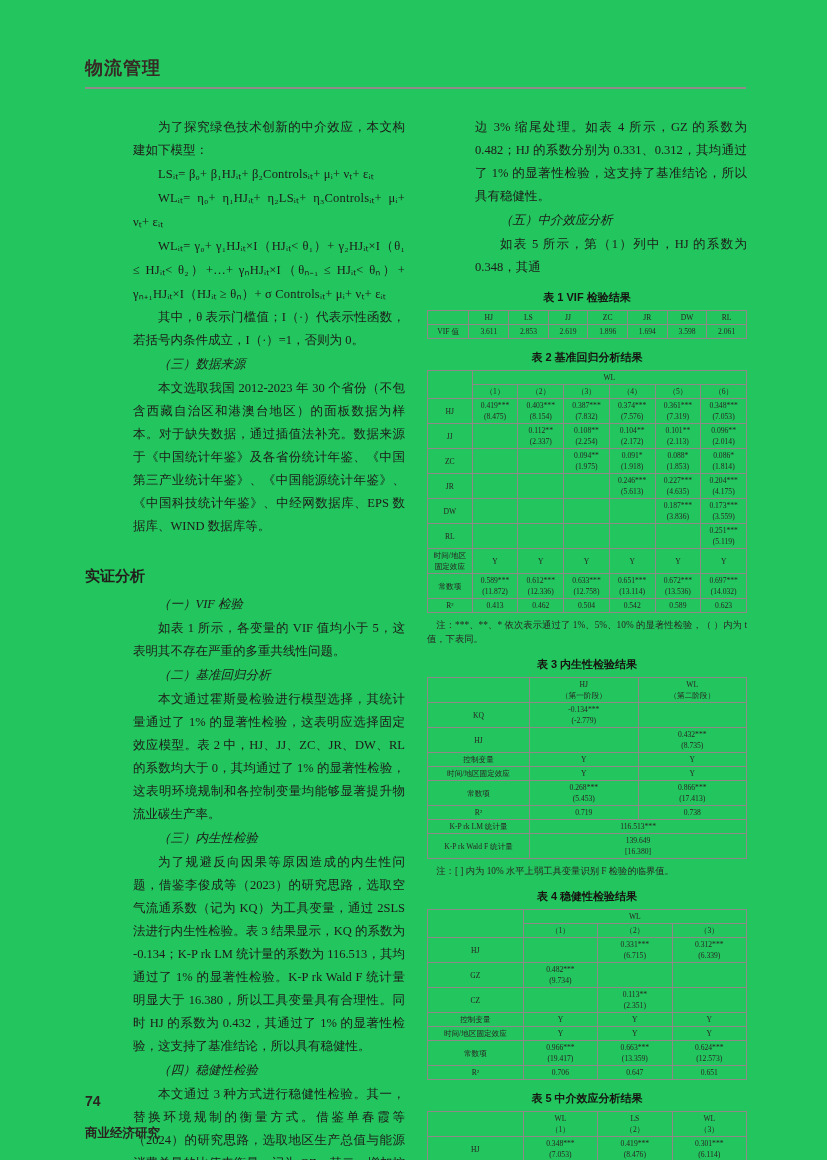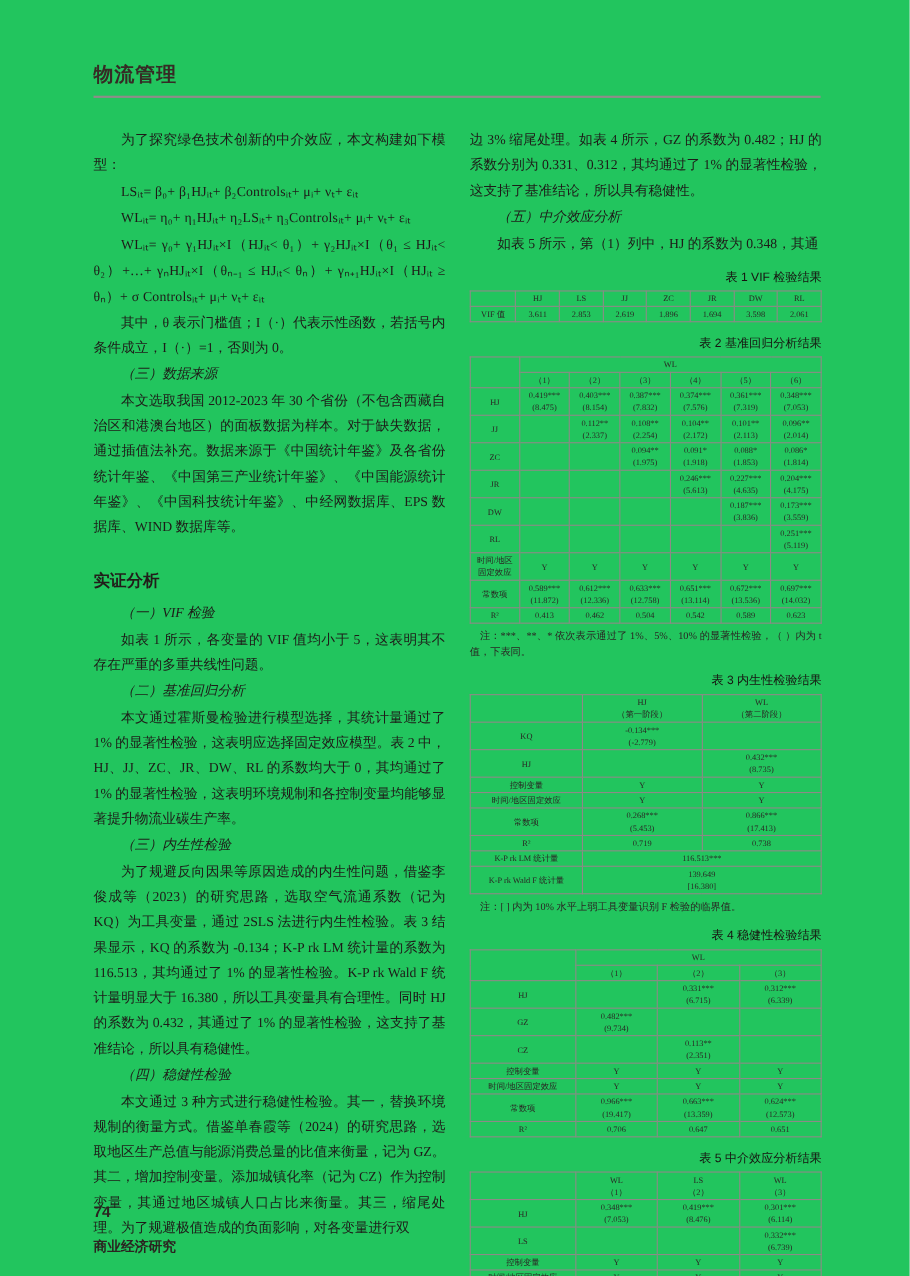--- a/index.html
+++ b/index.html
@@ -15,31 +15,31 @@
   }
   .page-header .htitle {
     font-family:"Liberation Sans", sans-serif; font-weight:bold;
     font-size:18px; color:#362b25; letter-spacing:1px;
   }
   .columns {
     position:absolute; left:85px; top:116px; width:662px;
     display:flex; gap:22px; align-items:flex-start;
   }
   .col { width:320px; }
-  .blk { font-size:12.5px; line-height:23px; text-align:justify; }
+  .blk { font-size:12.5px; line-height:23px; text-align:justify;margin-left:48px; }
   .blk.para { text-indent:2em; }
   .blk.para-noindent { text-indent:0; }
   .blk.formula { text-indent:2em; line-height:24px; letter-spacing:0.2px; }
   .blk.heading-italic { font-style:italic; text-indent:2em; line-height:25px; }
   .blk.heading-bold {
     font-family:"Liberation Sans", sans-serif; font-weight:bold; font-style:normal;
     font-size:15px; line-height:26px; margin:25px 0 3px; text-indent:0; color:#221d1a;
   }
   .tbl-caption {
-    text-align:right; font-family:"Liberation Sans", sans-serif; font-weight:normal;
+    text-align:center; font-family:"Liberation Sans", sans-serif; font-weight:bold;
     font-size:11px; color:#171310; margin:11px 0 5px;
   }
   .tablebox table {
     width:100%; border-collapse:collapse; table-layout:fixed;
     font-size:7.6px; line-height:1.45; color:#2a2523;
   }
   .tablebox td {
     border:1px solid #8d8a87; text-align:center; vertical-align:middle;
     padding:1px 2px; word-break:break-all;
   }

